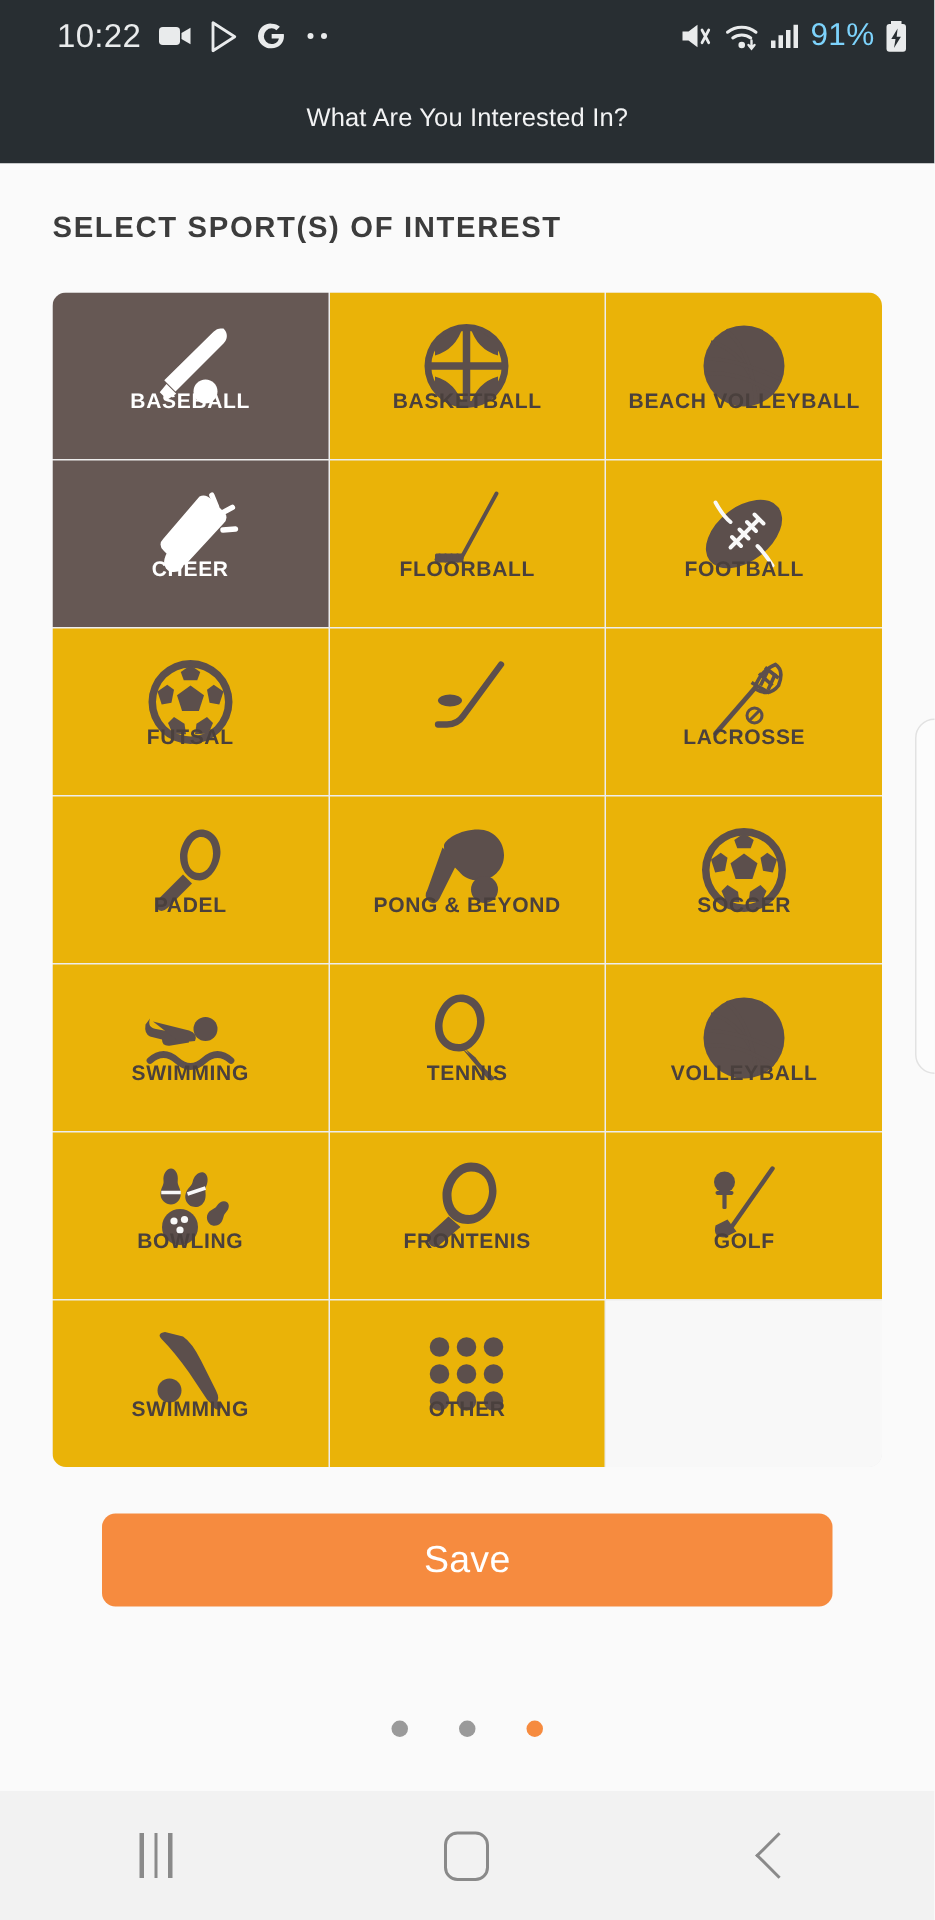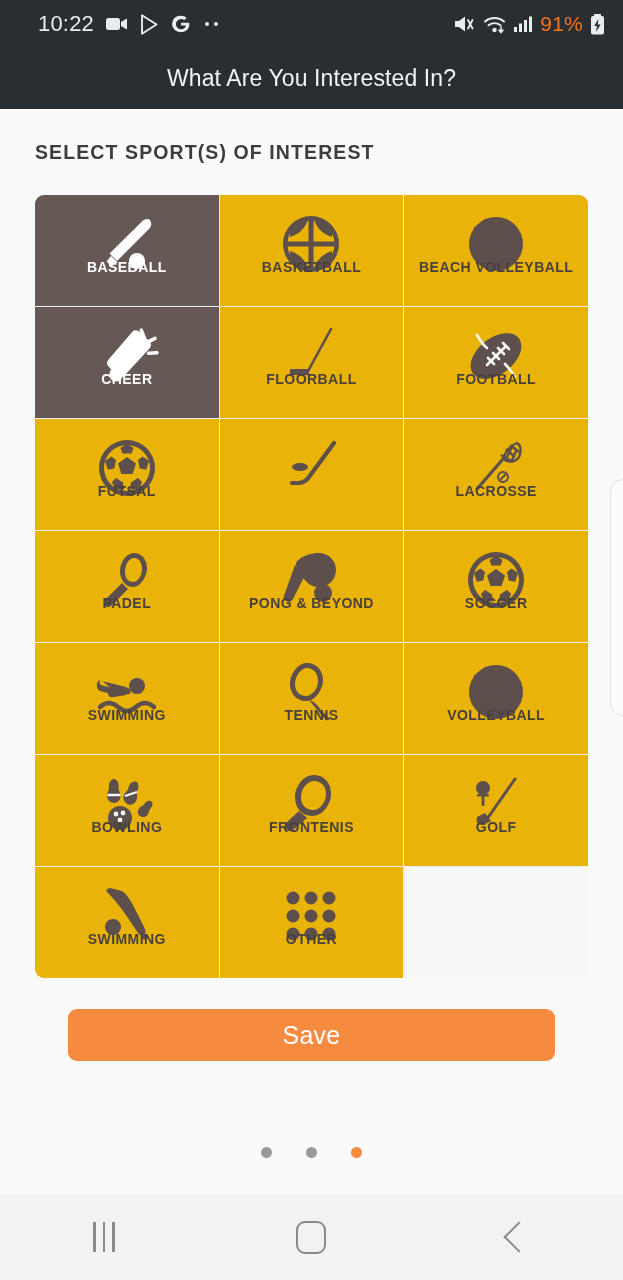--- a/index.html
+++ b/index.html
@@ -13,31 +13,31 @@
 
   
   .statusbar {
     height: 48px; background: #282E32;
     display: flex; align-items: center; justify-content: space-between;
     padding: 0 18px 0 38px; color: #E9EBEC;
   }
   .sb-left { display: flex; align-items: center; gap: 12px; }
   .sb-right { display: flex; align-items: center; gap: 7px; }
   .sb-time { font-size: 22px; letter-spacing: .2px; color: #E9EBEC; }
-  .sb-pct { font-size: 21px; color: #f97316; letter-spacing: .2px; }
+  .sb-pct { font-size: 21px; color: #7dd3fc; letter-spacing: .2px; }
   .sb-ico { display: inline-flex; align-items: center; justify-content: center; }
   .sb-dots { display: flex; gap: 5px; align-items: center; margin-left: 2px; }
   .sb-dots i { width: 4px; height: 4px; border-radius: 50%; background: #E9EBEC; display: block; }
 
   
   .titlebar {
     height: 61px; background: #282E32;
     display: flex; align-items: center; justify-content: center;
   }
-  .titlebar .title { color: #F2F3F4; font-size: 23px; font-weight: 400; letter-spacing: .1px; }
+  .titlebar .title { color: #F2F3F4; font-size: 17px; font-weight: 400; letter-spacing: .1px; }
 
   
   .content {
     position: absolute; top: 109px; left: 0; right: 0; bottom: 86px;
     background: #FAFAFA;
   }
   .section-head {
     position: absolute; top: 32px; left: 35px;
     font-size: 19.5px; font-weight: 700; letter-spacing: 1.1px; color: #3C3C3C;
   }
@@ -70,21 +70,21 @@
   }
   .tile.selected .lbl { color: #FFFFFF; }
 
   .ic { fill: #5C4F4C; }
   .tile.selected .ic { fill: #FFFFFF; }
   .st { stroke: #5C4F4C; fill: none; }
 
   
   .save-btn {
     position: absolute; left: 68px; top: 900px;
-    width: 487px; height: 52px;
+    width: 487px; height: 62px;
     background: #F68B3F; border: none; border-radius: 9px;
     color: #FFFFFF; font-size: 25px; font-family: "Liberation Sans", sans-serif;
     letter-spacing: .2px; cursor: pointer;
   }
 
   
   .pager {
     position: absolute; left: 0; right: 0; top: 1038px;
     display: flex; justify-content: center; gap: 34px;
   }

